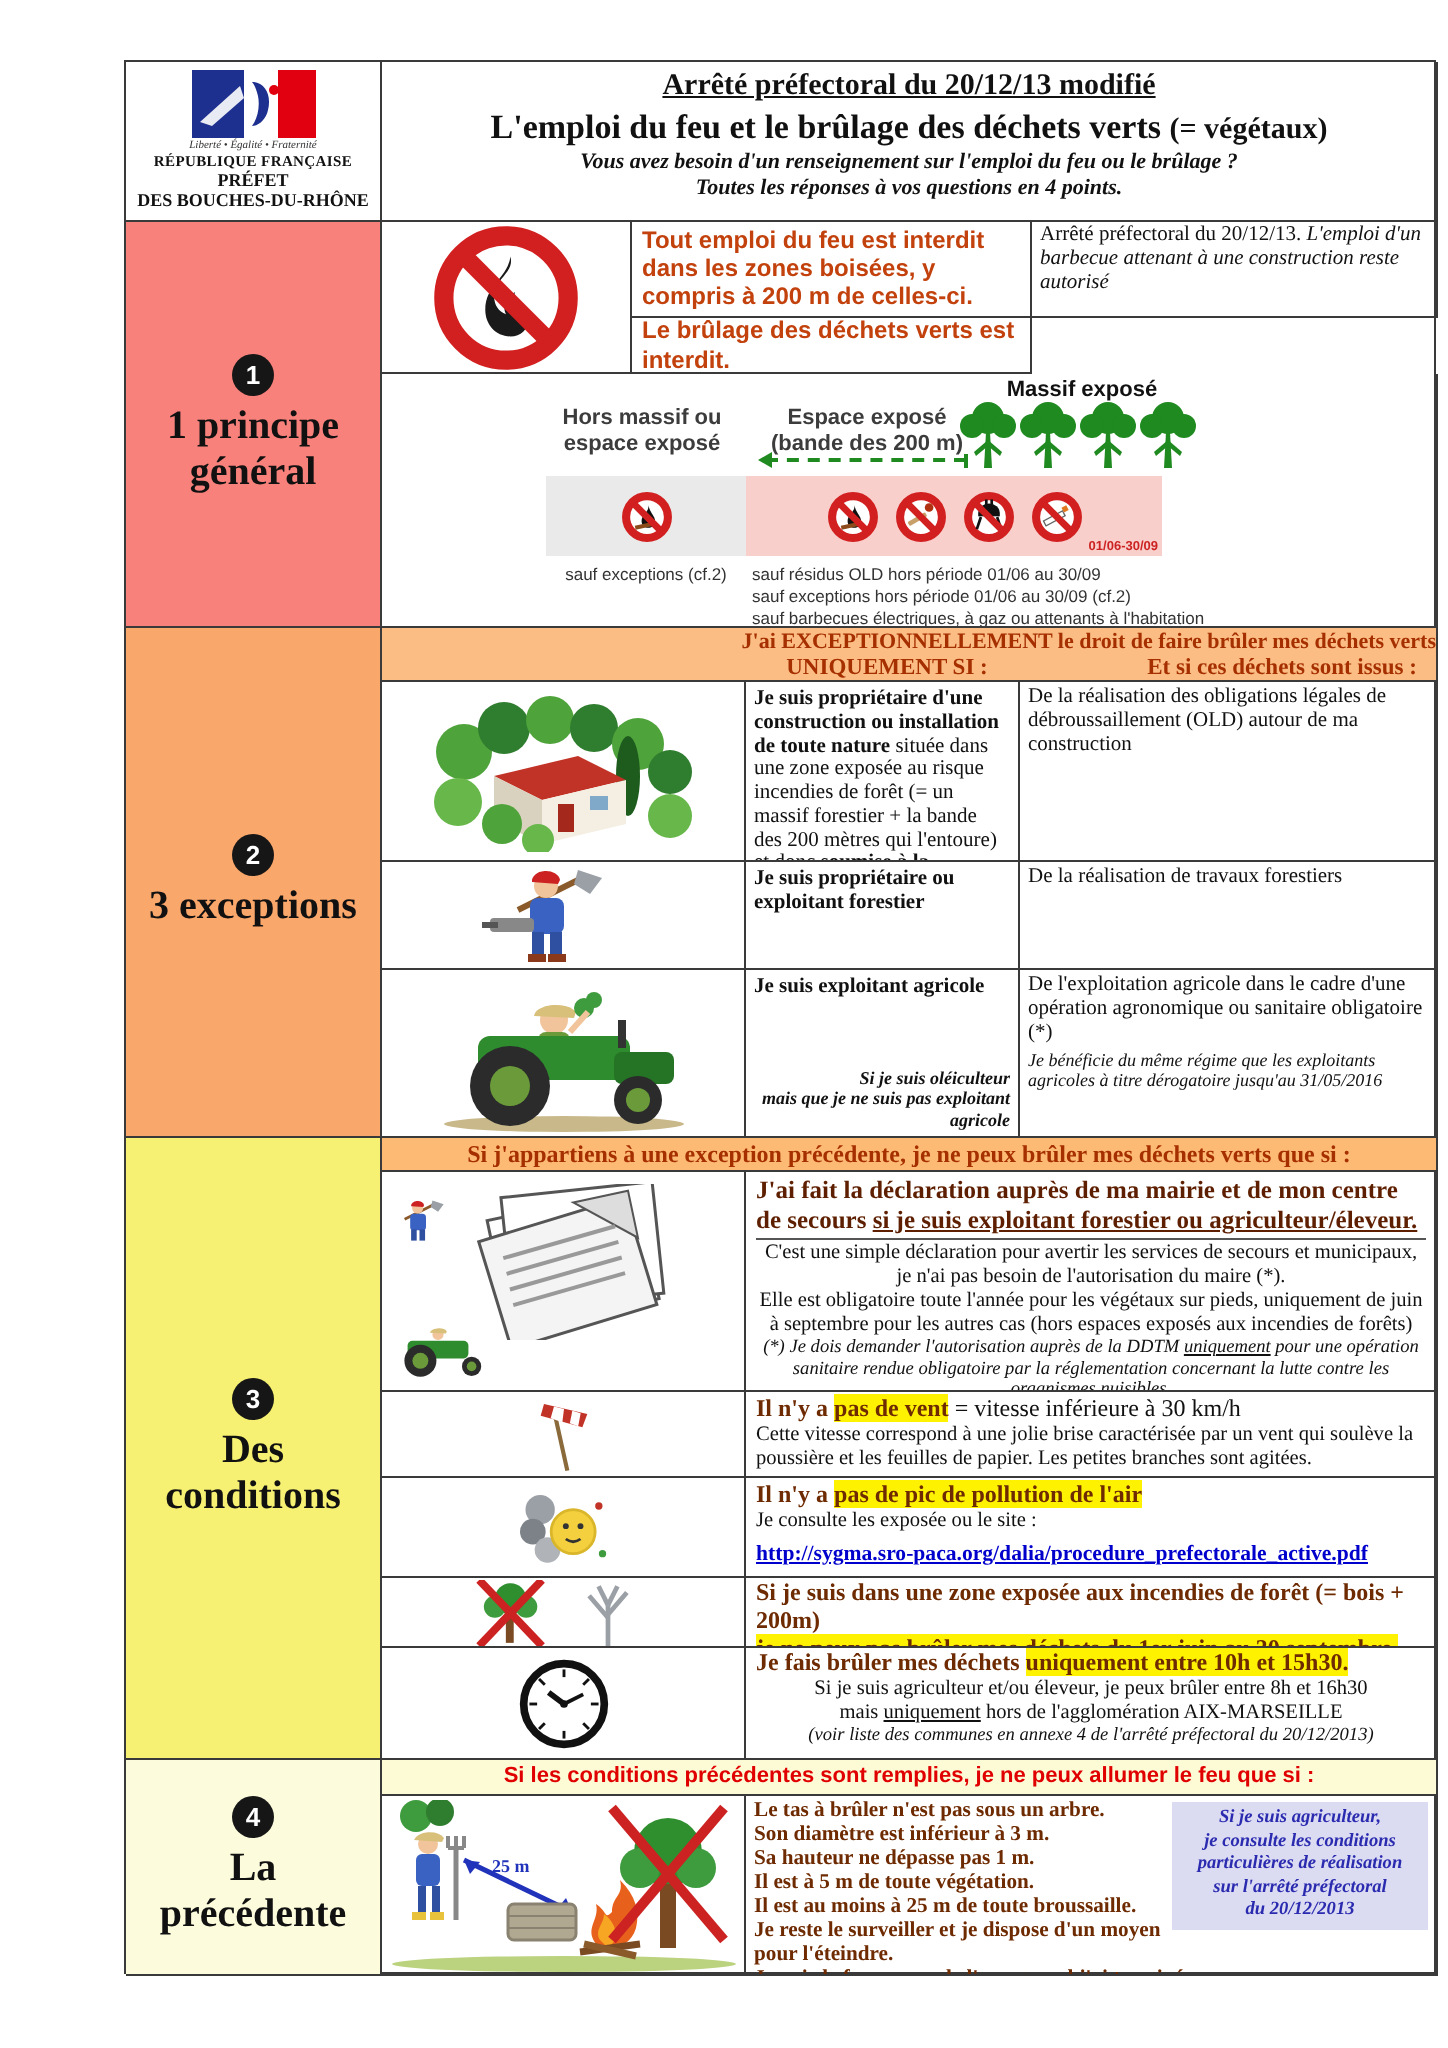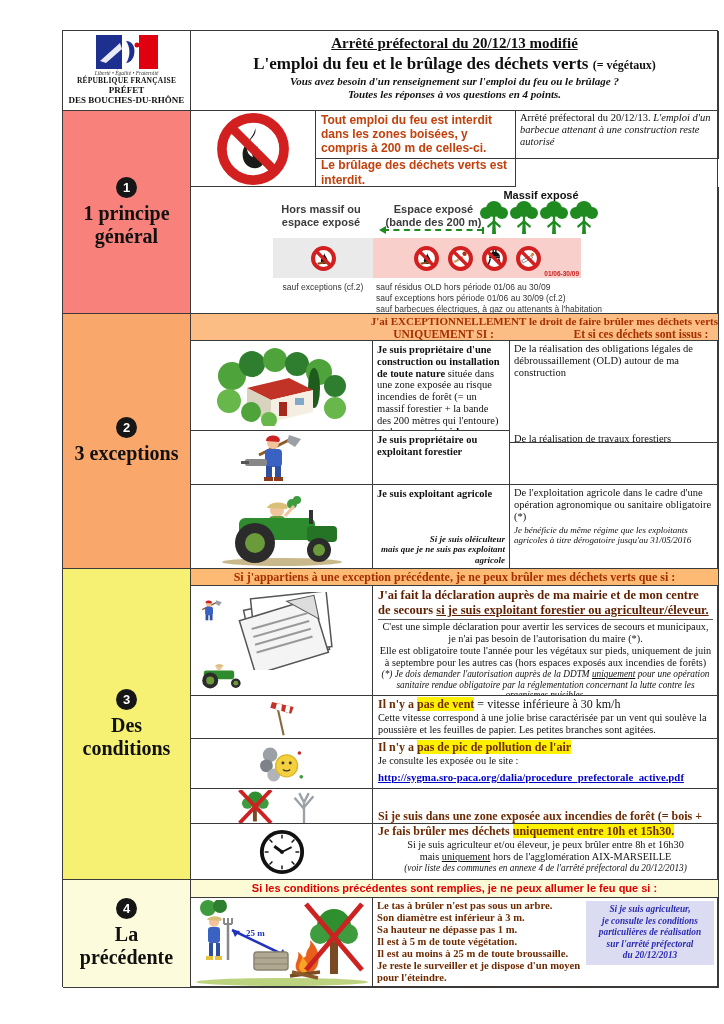--- a/index.html
+++ b/index.html
@@ -11,21 +11,21 @@
 
   
   #c-logo { left:0; top:0; width:128px; height:80px; text-align:center; padding-top:3px; }
   #c-logo .flag { width:62px; height:34px; margin:1px auto 1px auto; position:relative; }
   #c-logo .motto { font-size:5.5px; font-style:italic; color:#333; }
   #c-logo .rep { font-size:7.5px; font-weight:bold; letter-spacing:.2px; }
   #c-logo .pref { font-size:9px; font-weight:bold; }
   #c-title { left:128px; top:0; width:528px; height:80px; text-align:center; padding-top:4px; }
   #c-title .t1 { font-size:15px; font-weight:bold; text-decoration:underline; }
   #c-title .t2 { font-size:17px; font-weight:bold; margin-top:2px; }
-  #c-title .t2 .small { font-size:12px; }
+  #c-title .t2 .small { font-size:15px; }
   #c-title .st { font-size:11px; font-weight:bold; font-style:italic; margin-top:1px; }
 
   
   .side { left:0; width:128px; display:flex; flex-direction:column; align-items:center; justify-content:center; text-align:center; font-weight:bold; font-size:20px; line-height:1.15; }
   .num { width:21px; height:21px; border-radius:50%; background:#161616; color:#fff; font:bold 13px "Liberation Sans",sans-serif; display:flex; align-items:center; justify-content:center; margin-bottom:4px; }
   #side1 { top:80px; height:203px; background:#F8817B; }
   #side2 { top:283px; height:255px; background:#FAA76B; }
   #side3 { top:538px; height:311px; background:#F6F172; }
   #side4 { top:849px; height:108px; background:#FCFBDC; }
 
@@ -53,33 +53,33 @@
   
   #s2ban { left:128px; top:283px; width:528px; height:27px; background:#FBBD84; color:#A62F00; font-weight:bold; }
   #s2ban .l1 { position:absolute; top:1px; left:0; width:100%; text-align:right; font-size:11px; }
   #s2ban .l2a { position:absolute; top:14px; left:160px; width:185px; text-align:center; font-size:11.5px; }
   #s2ban .l2b { position:absolute; top:14px; left:330px; width:240px; text-align:center; font-size:11.5px; }
   .imgcell { display:flex; align-items:center; justify-content:center;text-decoration:underline; }
   .condcell { font-size:10.5px; line-height:1.12; padding:3px 4px; }
   .srccell { font-size:10.5px; line-height:1.14; padding:2px 4px; }
   #s2r1i { left:128px; top:310px; width:182px; height:90px; }
   #s2r1t { left:310px; top:310px; width:137px; height:90px; }
-  #s2r1s { left:447px; top:310px; width:209px; height:102px; }
+  #s2r1s { left:447px; top:310px; width:209px; height:90px; }
   #s2r2i { left:128px; top:400px; width:182px; height:54px; }
   #s2r2t { left:310px; top:400px; width:137px; height:54px; display:flex; align-items:flex-start; }
   #s2r2s { left:447px; top:400px; width:209px; height:54px; }
   #s2r3i { left:128px; top:454px; width:182px; height:84px; }
   #s2r3t { left:310px; top:454px; width:137px; height:84px; display:flex; flex-direction:column; justify-content:space-between; }
   #s2r3s { left:447px; top:454px; width:209px; height:84px; }
   .oleinote { font-size:9px; font-weight:bold; font-style:italic; text-align:right; line-height:1.15; }
   .srcnote { font-size:9px; font-style:italic; line-height:1.15; margin-top:2px; }
 
   
   #s3ban { left:128px; top:538px; width:528px; height:17px; background:#fdba74; text-align:center; font-weight:bold; font-size:12px; color:#A62F00; padding-top:1px; }
-  .maroon { color:#6E2A00; font-weight:bold;margin-top:20px; }
+  .maroon { color:#6E2A00; font-weight:bold; }
   .hl { background:#FFF200; }
   .s3lead { font-size:12px; line-height:1.15; }
   .s3body { font-size:10.3px; line-height:1.18; color:#111; }
   .ctr { text-align:center; }
   #s3r1i { left:128px; top:555px; width:182px; height:110px; position:relative; }
   #s3r1t { left:310px; top:555px; width:346px; height:110px; padding:2px 5px; }
   #s3r1t .head { font-size:12.5px; line-height:1.18; color:#5E1F00; font-weight:bold; border-bottom:1px solid #555; padding-bottom:1px; margin-bottom:1px; }
   #s3r1t .head u { text-decoration:underline; }
   .s3note { font-size:9.3px; font-style:italic; line-height:1.15; }
   #s3r2i { left:128px; top:665px; width:182px; height:43px; }

